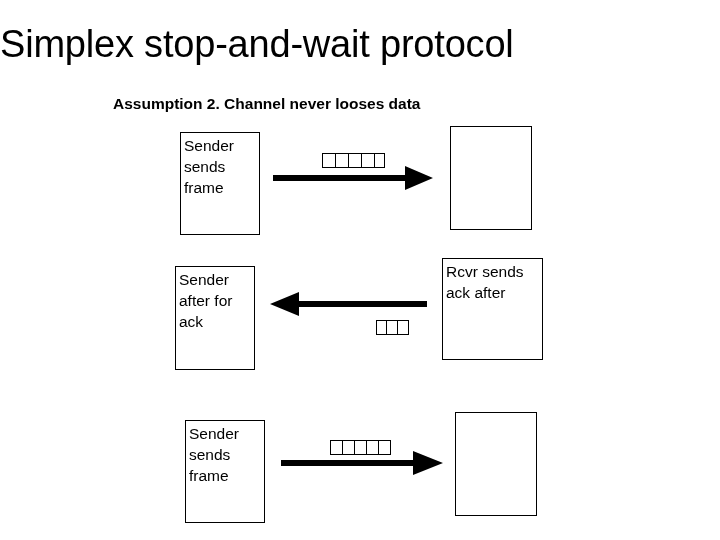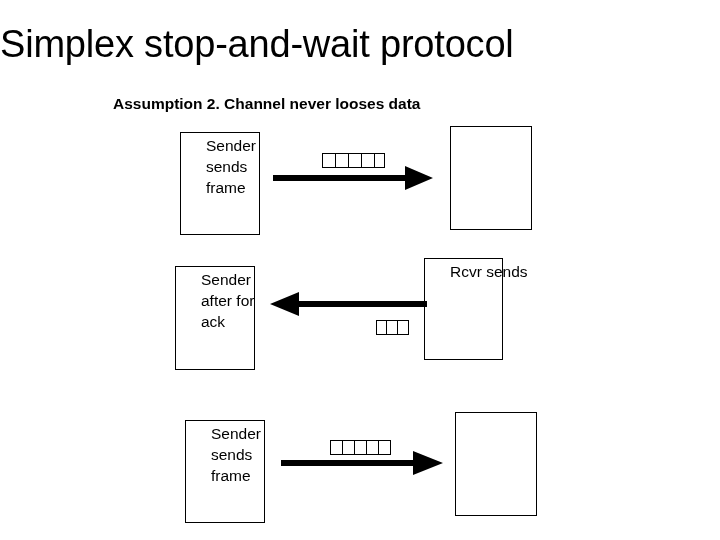--- a/index.html
+++ b/index.html
@@ -45,21 +45,20 @@
     background: #ffffff;
   }
   .node-label {
     position: absolute;
     left: 3px;
     top: 2px;
     font-size: 15.5px;
     line-height: 21px;
     white-space: nowrap;
     text-align: left;
-    margin-left: 22px;
   }
   .arrow {
     position: absolute;
   }
   .arrow svg {
     display: block;
   }
   .packet {
     position: absolute;
     display: flex;
@@ -109,23 +108,24 @@
   </div>
 
   <div class="node-box" style="left:175px; top:266px; width:80px; height:104px;">
     <div class="node-label">
       <div>Sender</div>
       <div>after for</div>
       <div>ack</div>
     </div>
   </div>
 
-  <div class="node-box" style="left:424px; top:258px; width:79px; height:102px;">
+  <div class="node-box" style="left:442px; top:258px; width:101px; height:102px;">
     <div class="node-label">
       <div>Rcvr sends</div>
+      <div>ack after</div>
     </div>
   </div>
 
   <div class="arrow" style="left:267px; top:288px; width:162px; height:32px;">
     <svg width="162" height="32" viewBox="0 0 162 32">
       <polygon points="160,13 32,13 32,4 3,16 32,28 32,19 160,19" fill="#000000"></polygon>
     </svg>
   </div>
 
   <div class="packet" style="left:376px; top:320px; width:33px; height:15px;">

